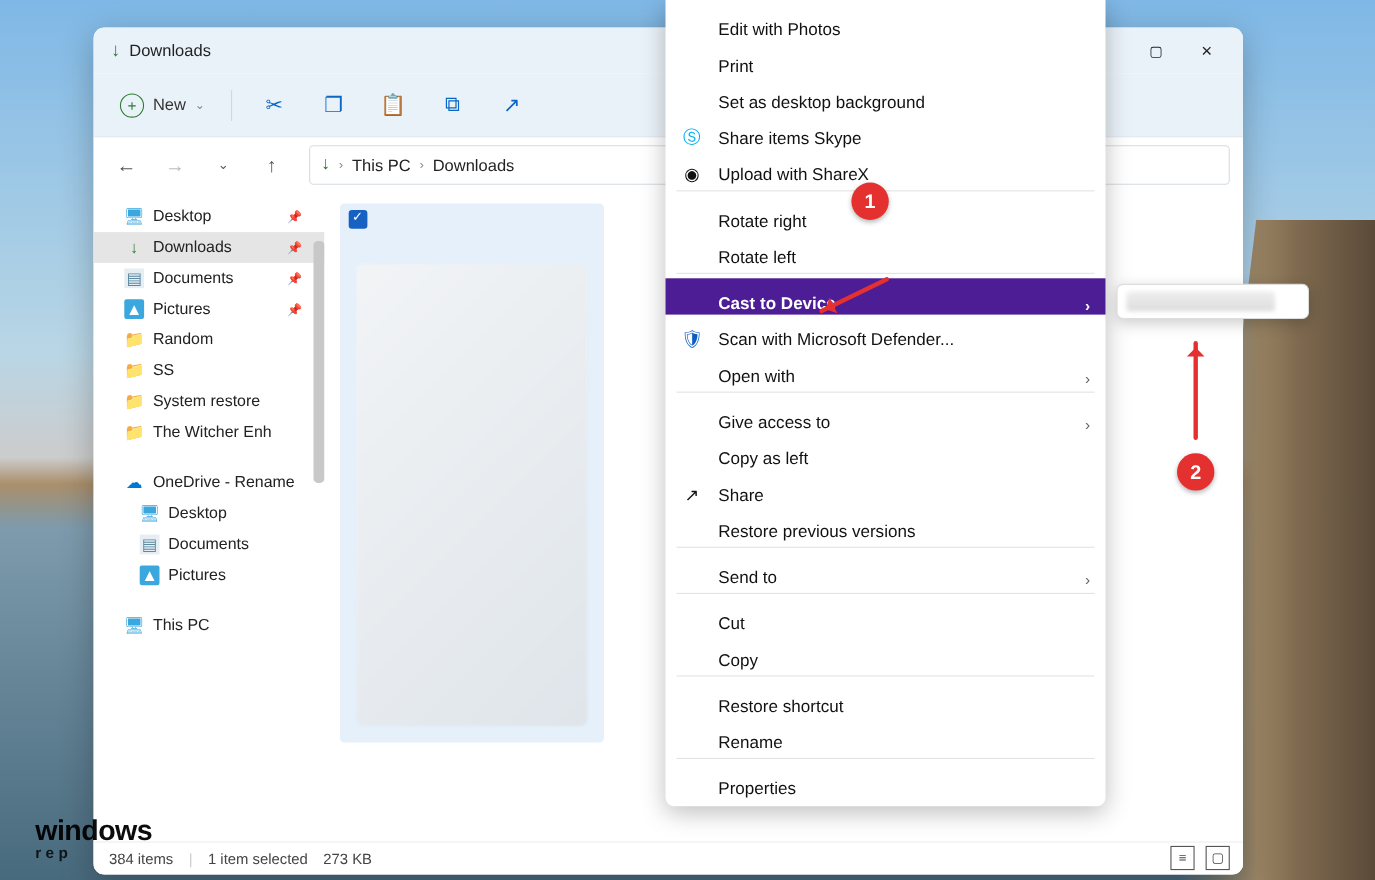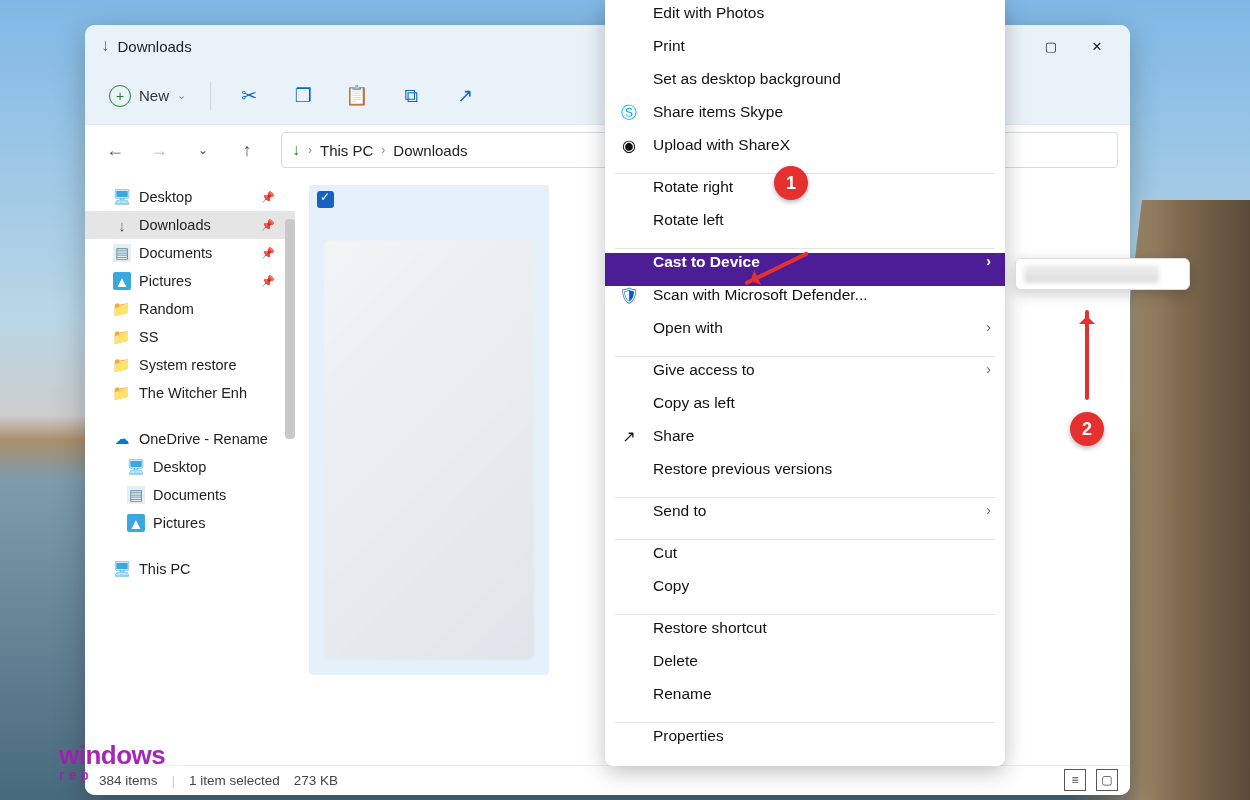--- a/index.html
+++ b/index.html
@@ -42,37 +42,37 @@
 .thumb { width:240px; height:490px; background:#e5f0fb; border-radius:4px; position:relative; }
 .thumb .chk { position:absolute; left:8px; top:6px; width:17px; height:17px; background:#1661c2; border-radius:3px; }
 .thumb .chk::after { content:"✓"; color:#fff; font-size:12px; position:absolute; left:3px; top:-1px; }
 .thumb .blur { position:absolute; left:15px; top:55px; right:15px; bottom:15px; border-radius:6px; background:linear-gradient(135deg,#f2f4f6,#dfe5ea); filter:blur(1px); }
 .status { position:absolute; left:0; right:0; bottom:0; height:30px; display:flex; align-items:center; padding:0 14px; gap:14px; font-size:13.5px; color:#444; border-top:1px solid #eee; background:#fff; }
 .status .ssep { color:#ccc; }
 .view-btns { position:absolute; right:12px; bottom:4px; display:flex; gap:10px; }
 .view-btn { width:22px; height:22px; border:1.5px solid #555; display:flex; align-items:center; justify-content:center; font-size:12px; }
 
 .ctxmenu { position:absolute; left:605px; top:0; width:400px; background:#fff; border-radius:0 0 8px 8px; box-shadow:0 6px 22px rgba(0,0,0,.25); padding:4px 0 6px; font-size:15.5px; color:#111; }
-.mi { display:flex; align-items:flex-start; height:33px; padding:0 16px 0 48px; position:relative; }
+.mi { display:flex; align-items:flex-end; height:33px; padding:0 16px 0 48px; position:relative; }
 .mi.hl { background:#4c1d95; color:#fff;font-weight:bold; }
 .mi .micon { position:absolute; left:14px; width:20px; text-align:center; font-size:16px; }
 .mi .sub { position:absolute; right:14px; font-size:14px; color:#666; }
 .mi.hl .sub { color:#fff; }
 .msep { height:1px; background:#e3e3e3; margin:4px 10px; }
 .skype { color:#00aff0; }
 .shield { color:#0a5ec2; }
 
 .submenu { position:absolute; left:1015px; top:258px; width:175px; height:32px; background:#fff; border:1px solid #ddd; border-radius:6px; box-shadow:0 4px 14px rgba(0,0,0,.2); }
 .submenu .greyed { position:absolute; left:8px; top:6px; right:30px; bottom:6px; background:linear-gradient(#eee,#ddd); border-radius:3px; filter:blur(2px); }
 
 .callout { position:absolute; width:34px; height:34px; background:#e53030; border-radius:50%; display:flex; align-items:center; justify-content:center; color:#fff; font:700 18px/1 sans-serif; box-shadow:0 2px 5px rgba(0,0,0,.3); }
 .arrow { position:absolute; transform-origin:left center; height:4px; background:#e53030; border-radius:2px; }
 .arrow::after { content:""; position:absolute; right:-2px; top:-6px; border:8px solid transparent; border-left-color:#e53030; }
 
-.watermark { position:absolute; left:32px; bottom:18px; color:#a21caf; font:700 26px/1 'Segoe UI'; letter-spacing:-.5px; opacity:.95;margin-left:27px; }
+.watermark { position:absolute; left:32px; bottom:18px; color:#000000; font:700 26px/1 'Segoe UI'; letter-spacing:-.5px; opacity:.95; }
 .watermark .r2 { font-size:14px; letter-spacing:4px; opacity:.85; }
 </style>
 </head>
 <body>
 
 <div class="desktop-bg">
     <div class="cliff"></div>
   </div>
 
 <div class="window">
@@ -264,23 +264,20 @@
       <span>Cut</span>
     </div>
     <div class="mi">
       <span>Copy</span>
     </div>
     <div class="msep"></div>
     <div class="mi">
       <span>Restore shortcut</span>
     </div>
     <div class="mi">
-      <span>Delete</span>
-    </div>
-    <div class="mi">
       <span>Rename</span>
     </div>
     <div class="msep"></div>
     <div class="mi">
       <span>Properties</span>
     </div>
   </div>
 
 <div class="submenu">
   <div class="greyed"></div>

